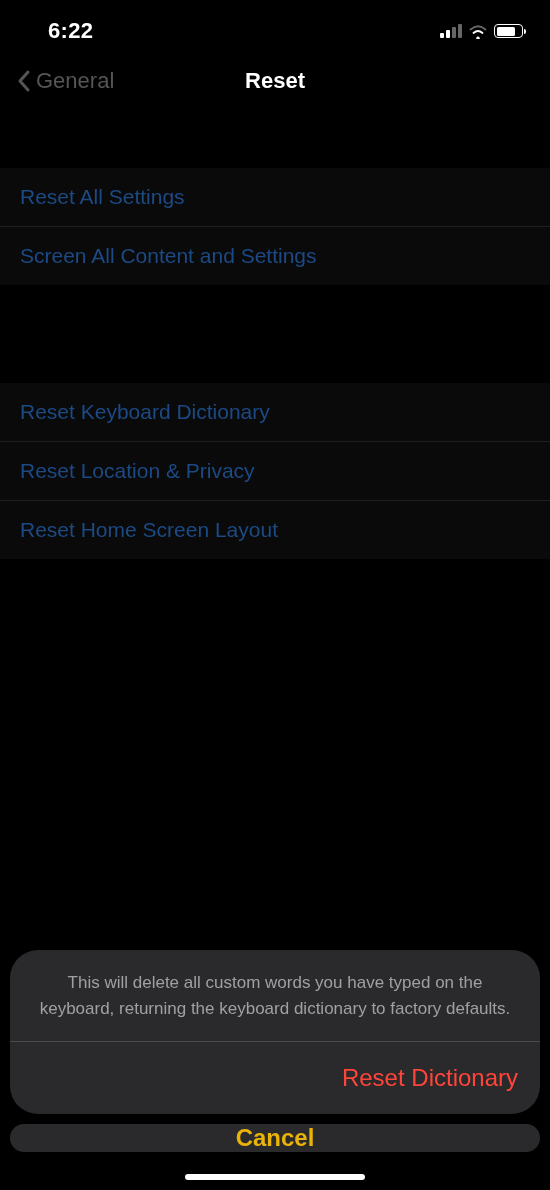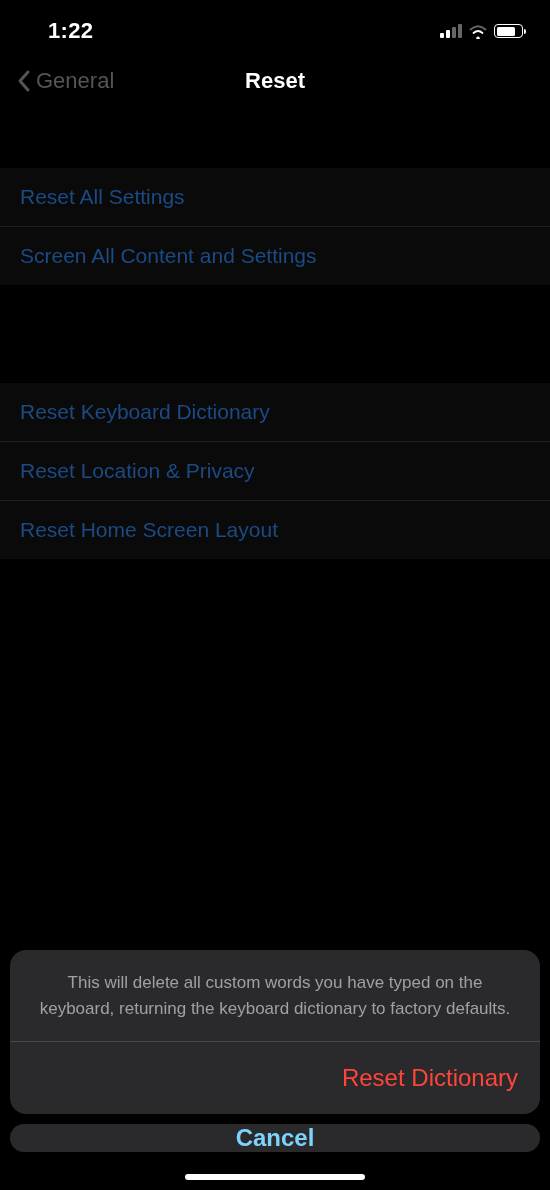--- a/index.html
+++ b/index.html
@@ -132,21 +132,21 @@
     .action-sheet-container {
       position: absolute;
       bottom: 0;
       left: 0;
       right: 0;
       padding: 10px;
       padding-bottom: 38px;
     }
     .action-sheet {
       background: #2a2a2c;
-      border-radius: 16px;
+      border-radius: 28px;
       overflow: hidden;
     }
     .action-sheet-message {
       padding: 20px 24px;
       text-align: center;
       color: #a0a0a4;
       font-size: 17px;
       line-height: 1.5;
       border-bottom: 0.5px solid #4a4a4c;
     }
@@ -156,39 +156,39 @@
       font-size: 24px;
       color: #ff453a;
     }
     .cancel-button {
       background: #2a2a2c;
       border-radius: 16px;
       margin-top: 10px;
       text-align: center;
       font-size: 24px;
       font-weight: 600;
-      color: #7dd3fc;
+      color: #eab308;
     }
     
     .home-indicator {
       position: absolute;
       bottom: 10px;
       left: 50%;
       transform: translateX(-50%);
       width: 180px;
       height: 6px;
       background: #fff;
       border-radius: 3px;
     }
   </style>
 </head>
 <body>
 
 <div class="status-bar">
-  <div class="status-time">1:22</div>
+  <div class="status-time">6:22</div>
   <div class="status-icons">
     <div class="cellular-icon">
       <div class="cellular-bar active" style="height:5px"></div>
       <div class="cellular-bar active" style="height:8px"></div>
       <div class="cellular-bar" style="height:11px"></div>
       <div class="cellular-bar" style="height:14px"></div>
     </div>
     <svg class="wifi-icon" viewBox="0 0 20 15">
       <path d="M10 12.5 a1.8 1.8 0 1 0 0.001 0 Z" fill="#fff"></path>
       <path d="M5.5 9 Q10 5 14.5 9" stroke="#fff" stroke-width="1.8" fill="none" stroke-linecap="round"></path>

